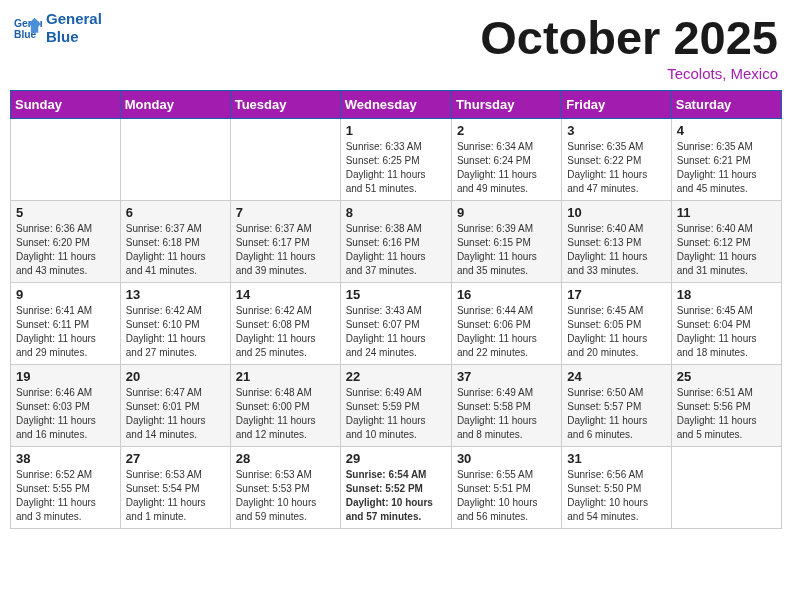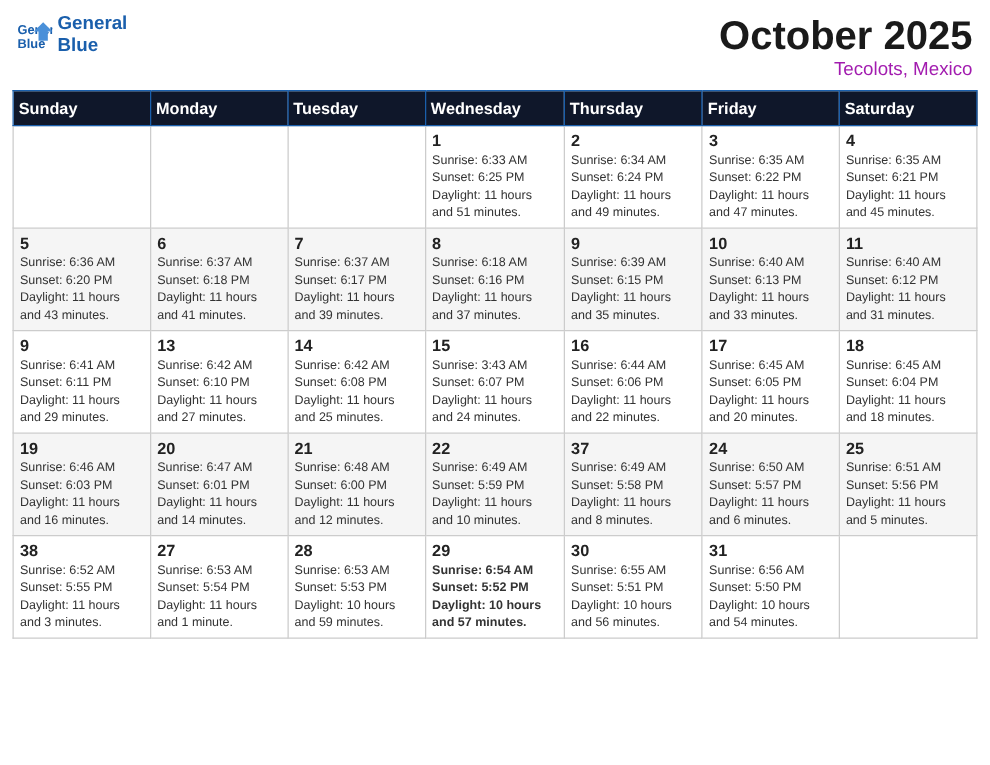--- a/index.html
+++ b/index.html
@@ -23,35 +23,35 @@
       gap: 4px;
     }
     .logo-icon {
       width: 28px;
       height: 28px;
     }
     .title-block {
       text-align: right;
     }
     .month-title {
-      font-size: 32px;
+      font-size: 47px;
       font-weight: bold;
       color: #1a1a1a;
     }
     .subtitle {
       font-size: 15px;
       color: #a21caf;
     }
     .calendar {
       width: 100%;
       border-collapse: collapse;
       border: 1px solid #ccc;
     }
     .calendar th {
-      background-color: #0f172a;
+      background-color: #a21caf;
       color: #fff;
       font-size: 13px;
       font-weight: bold;
       padding: 6px 4px;
       text-align: left;
       border: 1px solid #1a5fac;
     }
     .calendar td {
       vertical-align: top;
       width: 113px;
@@ -165,21 +165,21 @@
         </td>
         <td>
           <div class="day-num">7</div>
           <div class="day-info" style="white-space: pre-line;">Sunrise: 6:37 AM
 Sunset: 6:17 PM
 Daylight: 11 hours
 and 39 minutes.</div>
         </td>
         <td>
           <div class="day-num">8</div>
-          <div class="day-info" style="white-space: pre-line;">Sunrise: 6:18 AM
+          <div class="day-info" style="white-space: pre-line;">Sunrise: 6:38 AM
 Sunset: 6:16 PM
 Daylight: 11 hours
 and 37 minutes.</div>
         </td>
         <td>
           <div class="day-num">9</div>
           <div class="day-info" style="white-space: pre-line;">Sunrise: 6:39 AM
 Sunset: 6:15 PM
 Daylight: 11 hours
 and 35 minutes.</div>

